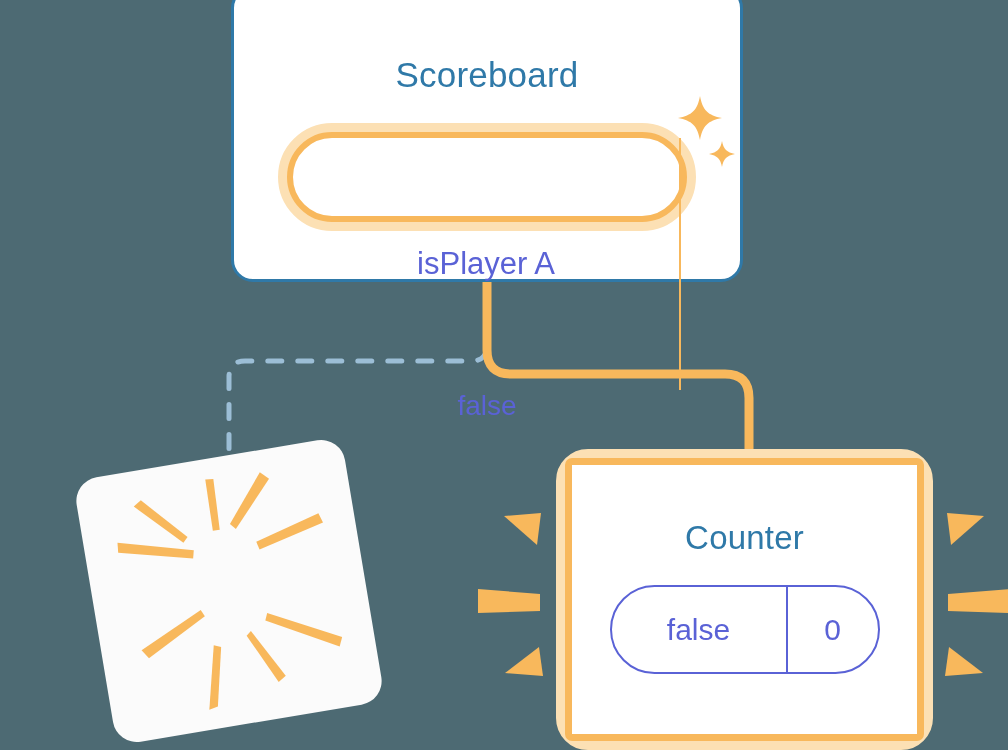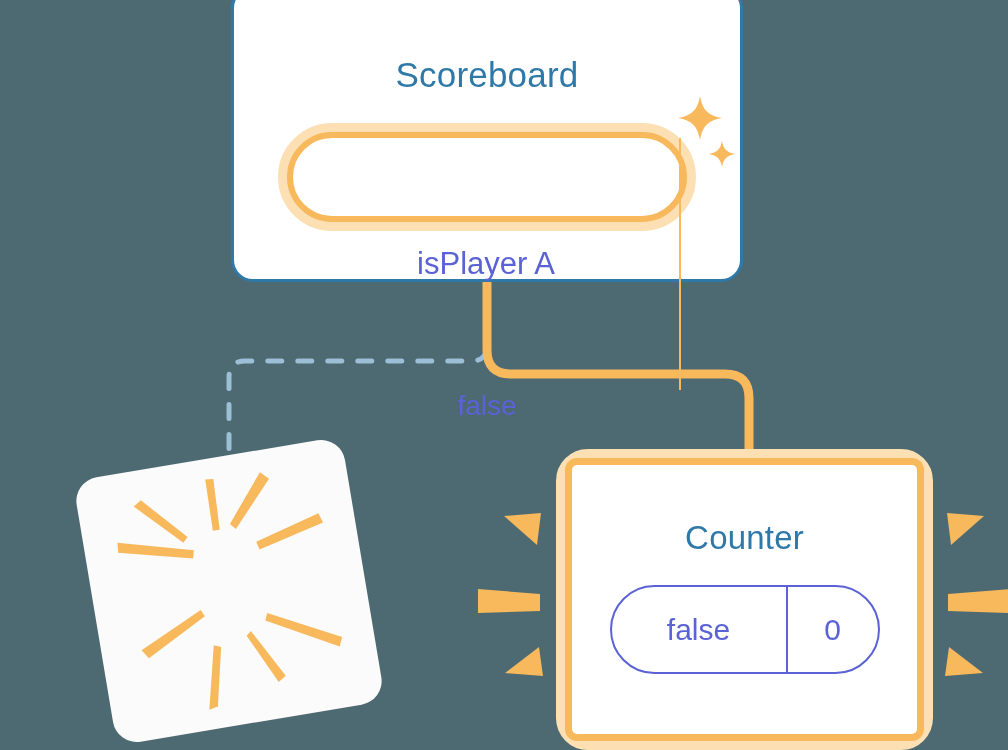--- a/index.html
+++ b/index.html
@@ -112,21 +112,21 @@
     background: #ffffff;
     border: 9px solid #fce0b4;
     border-radius: 32px;
     box-sizing: border-box;
     z-index: 5;
   }
   .counter-inner {
     position: absolute;
     left: 0; top: 0; right: 0; bottom: 0;
     border: 7px solid #f8b85c;
-    border-radius: 12px;
+    border-radius: 7px;
     background: #ffffff;
     box-sizing: border-box;
   }
   .counter-title {
     text-align: center;
     color: #2f79a8;
     font-size: 33px;
     margin-top: 54px;
     letter-spacing: 0.2px;
   }

